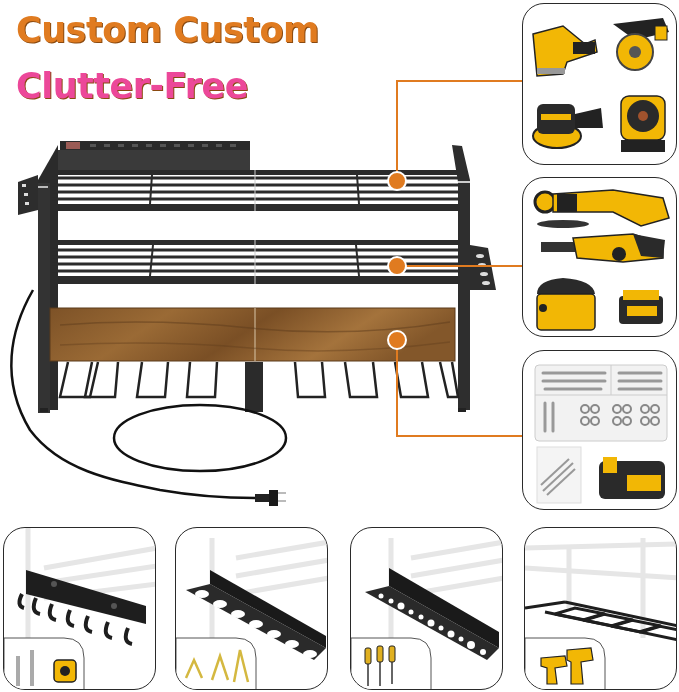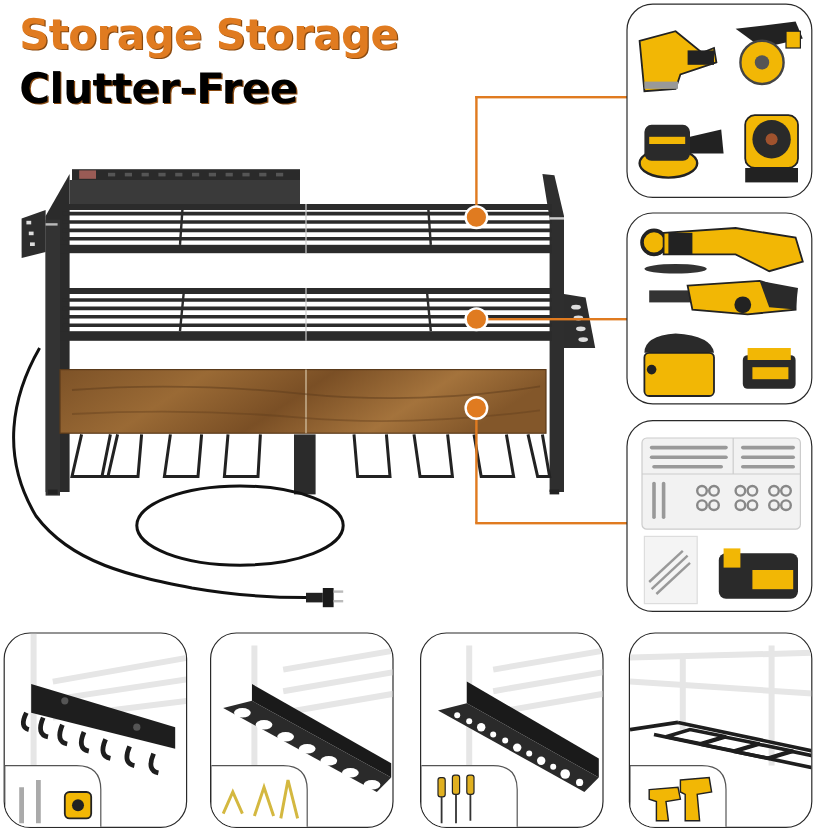--- a/index.html
+++ b/index.html
@@ -7,22 +7,22 @@
   .abs{position:absolute;}
   .title{position:absolute;left:16px;font-family:"DejaVu Sans",sans-serif;font-weight:bold;font-size:35px;letter-spacing:-0.5px;line-height:40px;text-shadow:1px 1px 0 #8a4a10;}
   .panel{position:absolute;border:1.5px solid #2a2a2a;border-radius:22px;background:#fff;overflow:hidden;box-sizing:border-box;}
   .conn{position:absolute;}
   .dot{position:absolute;width:16px;height:16px;border-radius:50%;border:2px solid #fff;box-sizing:content-box;}
   svg{display:block;}
 </style>
 </head>
 <body>
 
-<div class="title" style="top: 10px; color: rgb(224, 123, 32);">Storage Storage</div>
-<div class="title" style="top: 55px; color: #000000;">Clutter-Free</div>
+<div class="title" style="top: 10px; color: rgb(224, 123, 32);">Custom Custom</div>
+<div class="title" style="top: 66px; color: #ec4899;">Clutter-Free</div>
 
 <div class="abs" style="left:0;top:130px;width:520px;height:390px;">
   <svg width="520" height="390" viewBox="0 130 520 390">
 
     <g>
       <polygon points="18,182 38,175 38,210 18,215" fill="#2d2d2d"></polygon>
       <rect x="22" y="184" width="4" height="3" fill="#ddd"></rect>
       <rect x="24" y="193" width="4" height="3" fill="#ddd"></rect>
       <rect x="25" y="202" width="4" height="3" fill="#ddd"></rect>
     </g>

